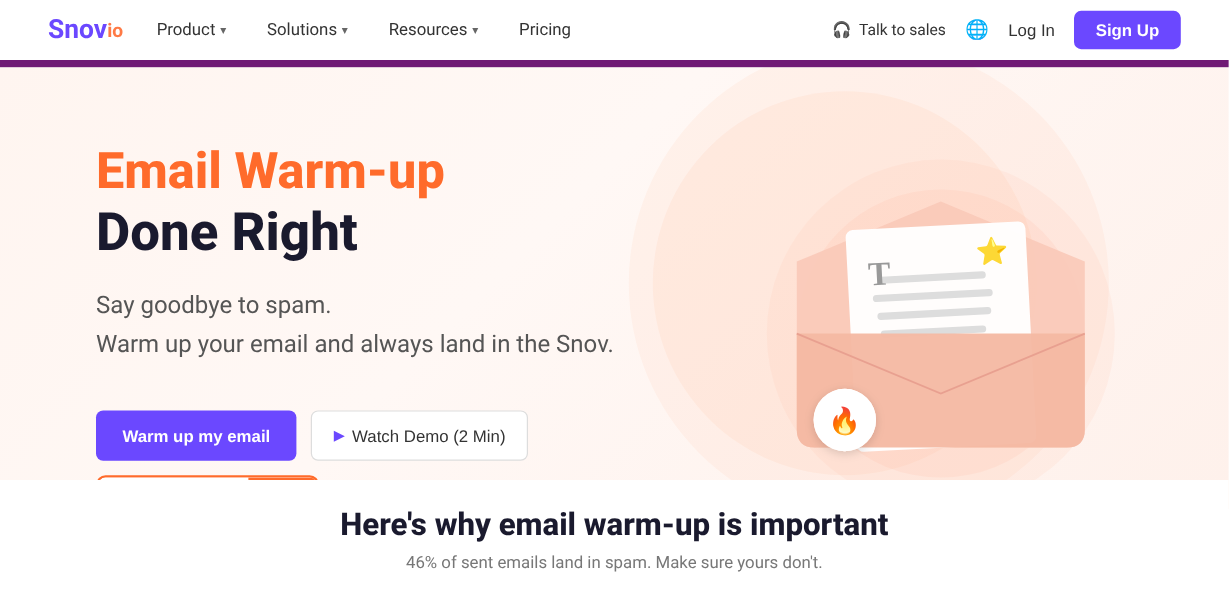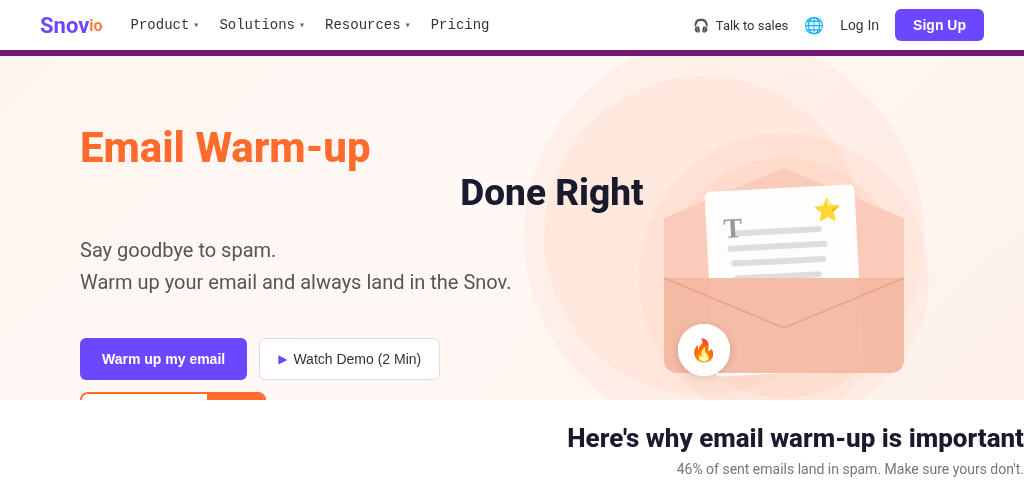--- a/index.html
+++ b/index.html
@@ -13,21 +13,21 @@
       padding: 0 40px;
       height: 56px;
       background: #fff;
       border-bottom: 6px solid #701a75;
       position: relative;
       z-index: 10;
     }
     .nav-left { display: flex; align-items: center; gap: 28px; }
     .logo { display: flex; align-items: center; font-size: 22px; font-weight: 700; color: #6b48ff; text-decoration: none; }
     .logo-io { color: #ff7a45; font-size: 16px; vertical-align: super; }
-    .nav-links { display: flex; align-items: center; gap: 20px; font-family: Liberation Mono, monospace; }
+    .nav-links { display: flex; align-items: center; gap: 34px; }
     .nav-link {
       font-size: 14px;
       color: #333;
       text-decoration: none;
       display: flex;
       align-items: center;
       gap: 4px;
       cursor: pointer;
     }
     .nav-link .chevron { font-size: 10px; color: #666; }
@@ -77,26 +77,25 @@
       z-index: 2;
       flex: 1;
     }
     .hero-title-orange {
       font-size: 42px;
       font-weight: 800;
       color: #ff6b2b;
       line-height: 1.15;
     }
     .hero-title-black {
-      font-size: 37px;
+      font-size: 44px;
       font-weight: 800;
       color: #1a1a2e;
       line-height: 1.15;
       margin-bottom: 20px;
-      text-align: center;
     }
     .hero-subtitle {
       font-size: 20px;
       color: #555;
       line-height: 1.6;
       margin-bottom: 40px;
     }
     .hero-buttons {
       display: flex;
       gap: 12px;
@@ -189,21 +188,21 @@
     
     .why-section {
       position: absolute;
       bottom: 0;
       left: 0;
       right: 0;
       height: 100px;
       background: #fff;
       display: flex;
       flex-direction: column;
-      align-items: flex-end;
+      align-items: center;
       justify-content: center;
       z-index: 5;
     }
     .why-title {
       font-size: 26px;
       font-weight: 800;
       color: #1a1a2e;
       margin-bottom: 8px;
     }
     .why-subtitle {

